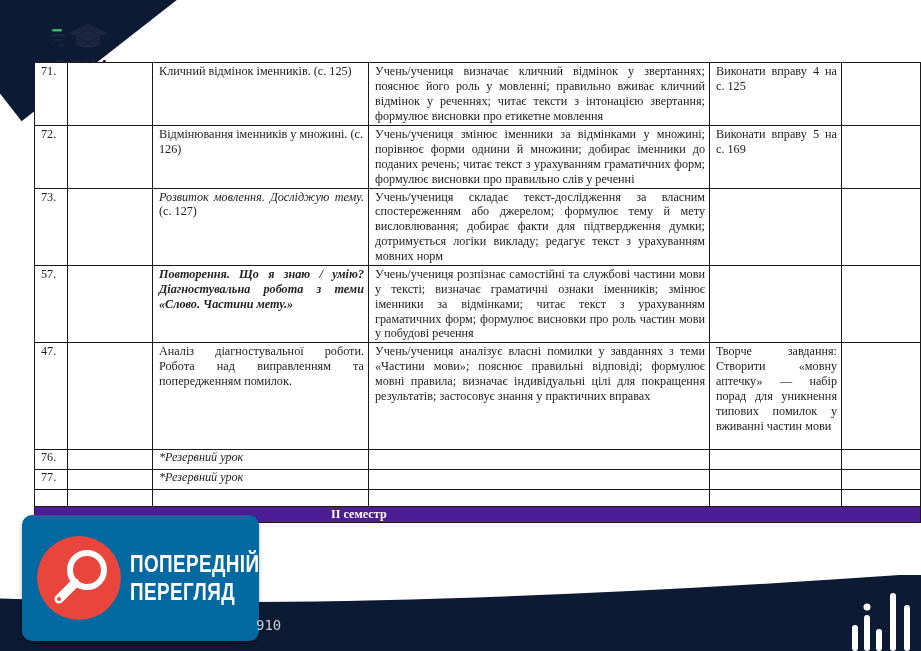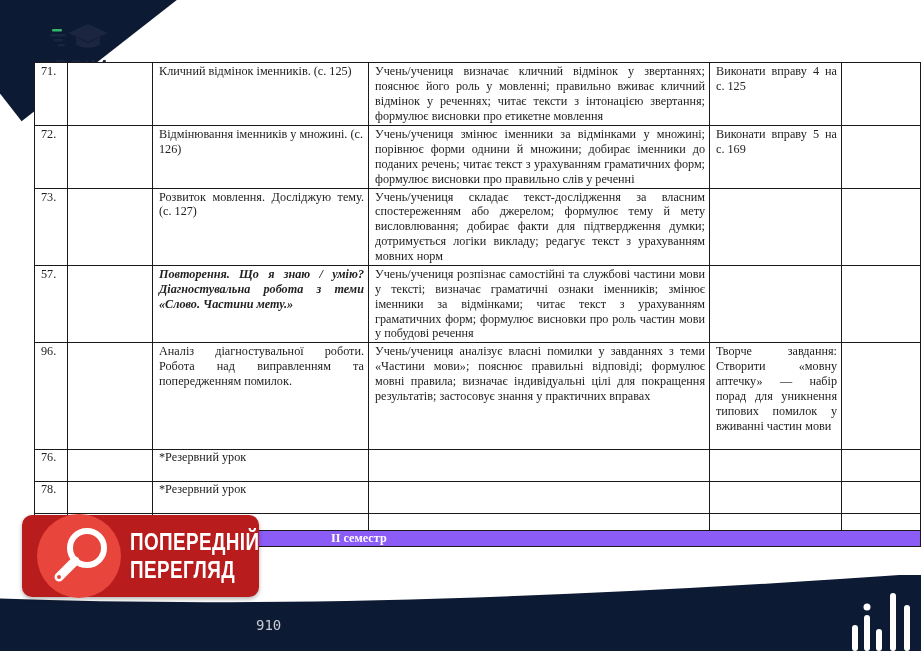--- a/index.html
+++ b/index.html
@@ -26,29 +26,29 @@
     border-collapse: collapse; table-layout: fixed; font-size: 12.2px; line-height: 1.22;
   }
   table.plan td { border: 1px solid #1a1a1a; vertical-align: top; padding: 1px 4px 1px 6px; background: #fff; }
   .c-num { width: 33px; }
   .c-date { width: 85px; }
   .c-topic { width: 216px; }
   .c-result { width: 341px; }
   .c-hw { width: 132px; }
   .c-note { width: 79px; }
   .just { text-align: justify; }
-  .ital { }
+  .ital { font-style: italic; }
   .boldital { font-style: italic; font-weight: bold; }
-  tr.short td { height: 17px; padding-top: 0; padding-bottom: 16px; }
-  tr.semester td { background: #8b5cf6; color: #fff; font-weight: bold; height: 15px; padding: 0; }
+  tr.short td { height: 17px; padding-top: 0; padding-bottom: 4px; }
+  tr.semester td { background: #4c1d95; color: #fff; font-weight: bold; height: 15px; padding: 0; }
   .semester-label { display: inline-block; margin-left: 296px; line-height: 15px; }
 
   .preview-badge {
-    position: absolute; left: 22px; top: 515px; width: 237px; height: 82px;
-    background: #b91c1c; border-radius: 10px; box-shadow: 0 2px 4px rgba(0,0,0,0.3);
+    position: absolute; left: 22px; top: 515px; width: 237px; height: 126px;
+    background: #0369a1; border-radius: 10px; box-shadow: 0 2px 4px rgba(0,0,0,0.3);
     display: flex; align-items: center;
   }
   .preview-circle {
     width: 84px; height: 84px; border-radius: 50%; background: #e8453d; margin-left: 15px;
     position: relative; flex-shrink: 0;
   }
   .preview-text { margin-left: 9px; color: #fff; font-family: "Liberation Sans", sans-serif; font-weight: bold;
     font-size: 23px; line-height: 28px; transform: scaleX(0.82); transform-origin: left center; letter-spacing: 0.5px; }
   .footer-num { position: absolute; left: 256px; top: 617px; color: #c8ccd6; font-family: "DejaVu Sans Mono", monospace; font-size: 14px; }
   .deco-bars { position: absolute; left: 850px; top: 585px; }
@@ -110,37 +110,37 @@
     </tr>
     <tr style="height:76px">
       <td>57.</td>
       <td></td>
       <td class="just boldital">Повторення. Що я знаю / умію? Діагностувальна робота з теми «Слово. Частини мету.»</td>
       <td class="just">Учень/учениця розпізнає самостійні та службові частини мови у тексті; визначає граматичні ознаки іменників; змінює іменники за відмінками; читає текст з урахуванням граматичних форм; формулює висновки про роль частин мови у побудові речення</td>
       <td></td>
       <td></td>
     </tr>
     <tr style="height:107px">
-      <td>96.</td>
+      <td>47.</td>
       <td></td>
       <td class="just">Аналіз діагностувальної роботи. Робота над виправленням та попередженням помилок.</td>
       <td class="just">Учень/учениця аналізує власні помилки у завданнях з теми «Частини мови»; пояснює правильні відповіді; формулює мовні правила; визначає індивідуальні цілі для покращення результатів; застосовує знання у практичних вправах</td>
       <td class="just">Творче завдання: Створити «мовну аптечку» — набір порад для уникнення типових помилок у вживанні частин мови</td>
       <td></td>
     </tr>
     <tr class="short">
       <td>76.</td>
       <td></td>
       <td class="ital">*Резервний урок</td>
       <td></td>
         <td></td>
         <td></td>
     </tr>
     <tr class="short">
-      <td>78.</td>
+      <td>77.</td>
       <td></td>
       <td class="ital">*Резервний урок</td>
       <td></td>
         <td></td>
         <td></td>
     </tr>
     <tr class="short">
       <td></td>
       <td></td>
       <td></td>

